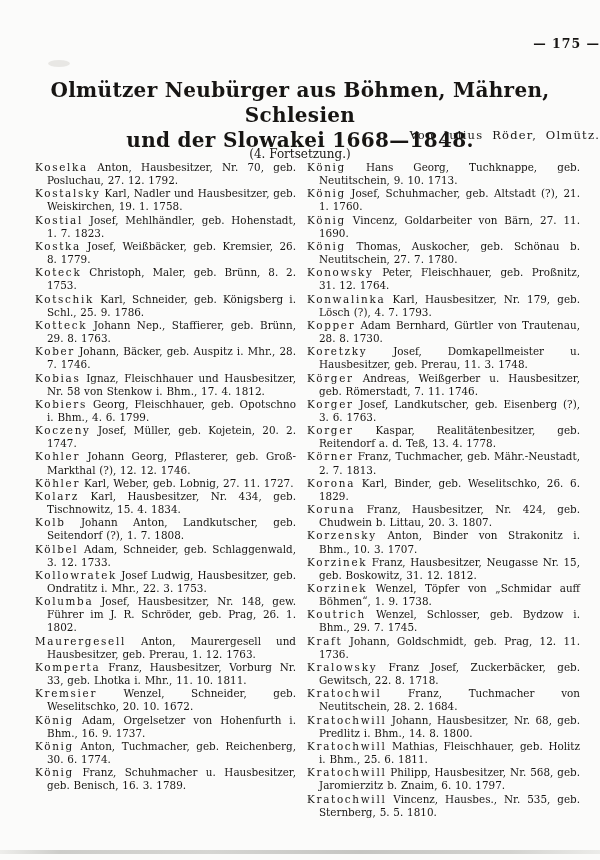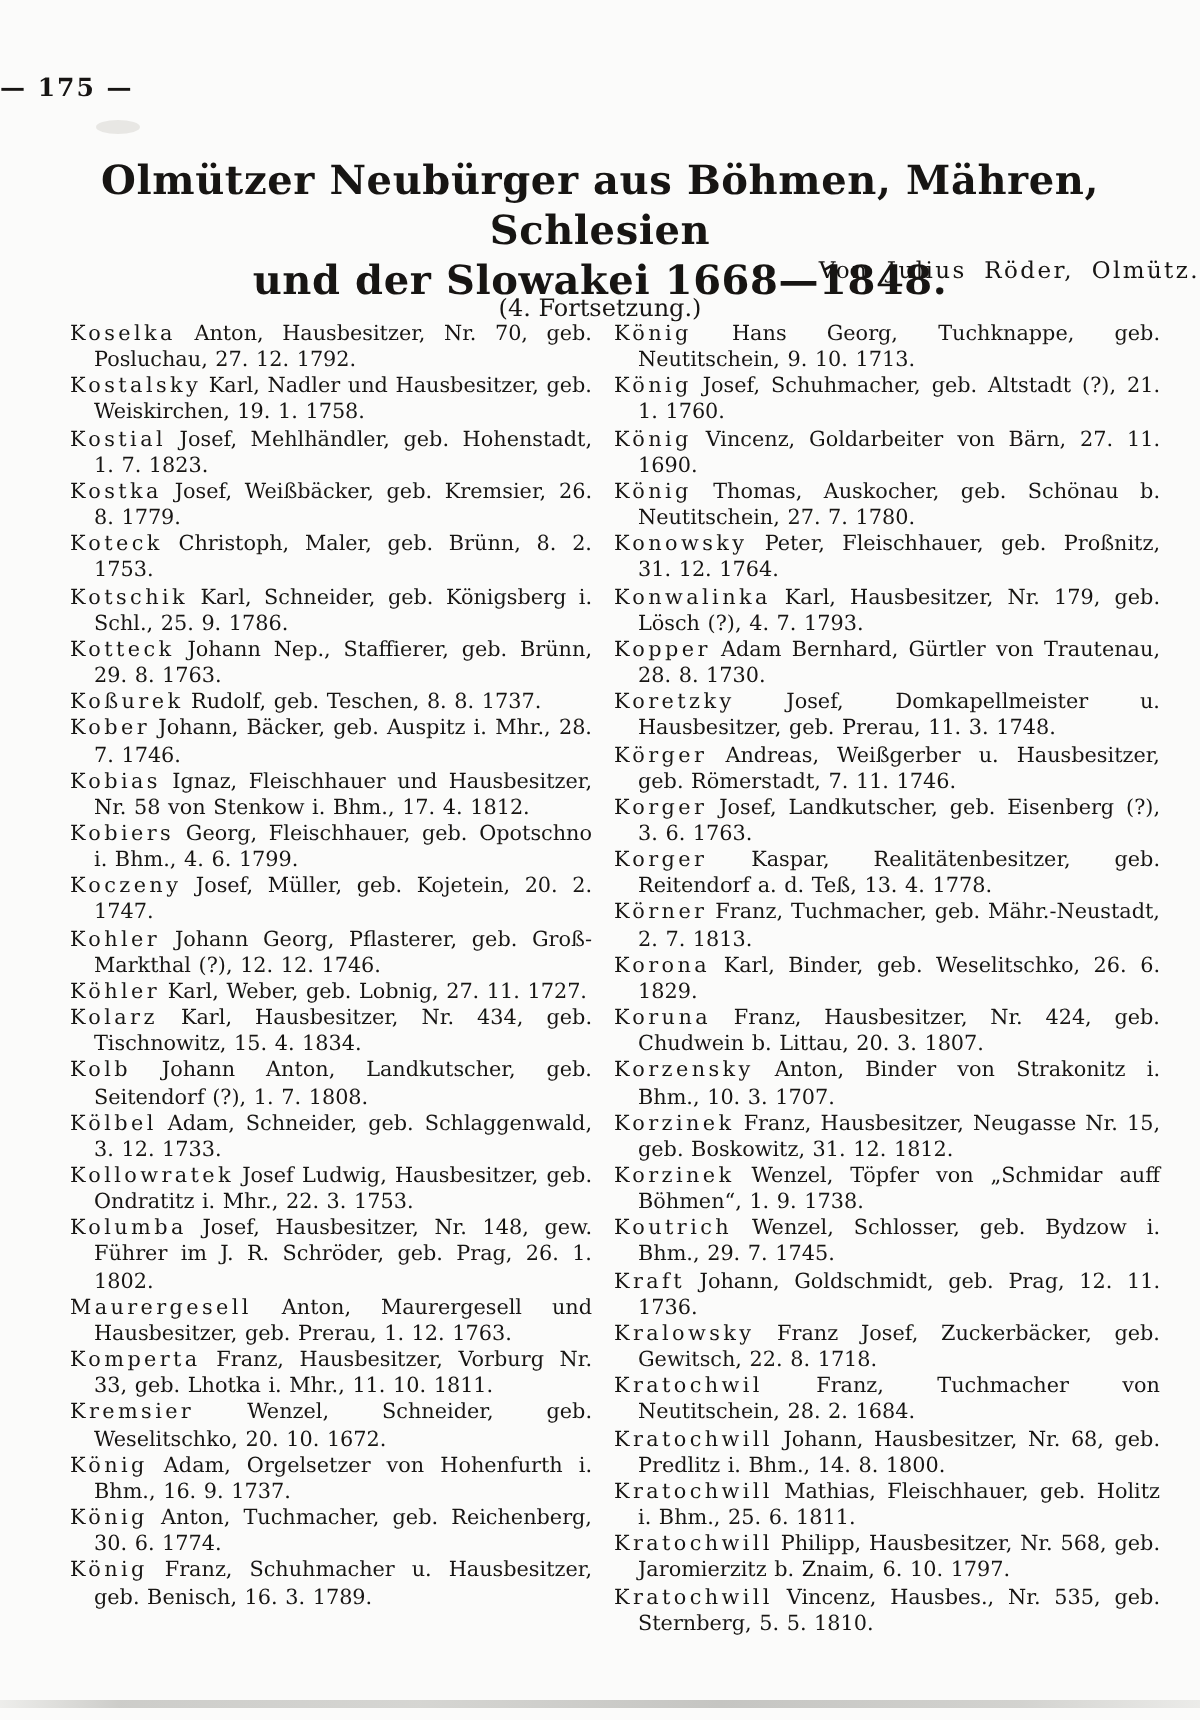--- a/index.html
+++ b/index.html
@@ -6,21 +6,21 @@
   body {
     width: 600px; height: 860px;
     background: #fbfbfa;
     font-family: "DejaVu Serif", "Liberation Serif", serif;
     color: #171513;
     position: relative;
     overflow: hidden;
   }
   .page-number {
     position: absolute; top: 36px; left: 0; width: 100%;
-    text-align: left;
+    text-align: right;
     font-size: 12.5px; font-weight: bold; letter-spacing: 1px;
   }
   .title {
     position: absolute; top: 78px; left: 0; width: 100%;
     text-align: center;
     font-weight: bold;
     font-size: 20px; line-height: 25px;
     letter-spacing: 0.3px;
   }
   .byline {
@@ -78,21 +78,20 @@
 
 <div class="columns">
   <div class="column left">
       <p class="entry"><span class="surname">Koselka</span> Anton, Hausbesitzer, Nr. 70, geb. Posluchau, 27. 12. 1792.</p>
       <p class="entry"><span class="surname">Kostalsky</span> Karl, Nadler und Hausbesitzer, geb. Weiskirchen, 19. 1. 1758.</p>
       <p class="entry"><span class="surname">Kostial</span> Josef, Mehlhändler, geb. Hohenstadt, 1. 7. 1823.</p>
       <p class="entry"><span class="surname">Kostka</span> Josef, Weißbäcker, geb. Kremsier, 26. 8. 1779.</p>
       <p class="entry"><span class="surname">Koteck</span> Christoph, Maler, geb. Brünn, 8. 2. 1753.</p>
       <p class="entry"><span class="surname">Kotschik</span> Karl, Schneider, geb. Königsberg i. Schl., 25. 9. 1786.</p>
       <p class="entry"><span class="surname">Kotteck</span> Johann Nep., Staffierer, geb. Brünn, 29. 8. 1763.</p>
-      <p class="entry"><span class="surname">Koßurek</span> Rudolf, geb. Teschen, 8. 8. 1737.</p>
       <p class="entry"><span class="surname">Kober</span> Johann, Bäcker, geb. Auspitz i. Mhr., 28. 7. 1746.</p>
       <p class="entry"><span class="surname">Kobias</span> Ignaz, Fleischhauer und Hausbesitzer, Nr. 58 von Stenkow i. Bhm., 17. 4. 1812.</p>
       <p class="entry"><span class="surname">Kobiers</span> Georg, Fleischhauer, geb. Opotschno i. Bhm., 4. 6. 1799.</p>
       <p class="entry"><span class="surname">Koczeny</span> Josef, Müller, geb. Kojetein, 20. 2. 1747.</p>
       <p class="entry"><span class="surname">Kohler</span> Johann Georg, Pflasterer, geb. Groß-Markthal (?), 12. 12. 1746.</p>
       <p class="entry"><span class="surname">Köhler</span> Karl, Weber, geb. Lobnig, 27. 11. 1727.</p>
       <p class="entry"><span class="surname">Kolarz</span> Karl, Hausbesitzer, Nr. 434, geb. Tischnowitz, 15. 4. 1834.</p>
       <p class="entry"><span class="surname">Kolb</span> Johann Anton, Landkutscher, geb. Seitendorf (?), 1. 7. 1808.</p>
       <p class="entry"><span class="surname">Kölbel</span> Adam, Schneider, geb. Schlaggenwald, 3. 12. 1733.</p>
       <p class="entry"><span class="surname">Kollowratek</span> Josef Ludwig, Hausbesitzer, geb. Ondratitz i. Mhr., 22. 3. 1753.</p>

